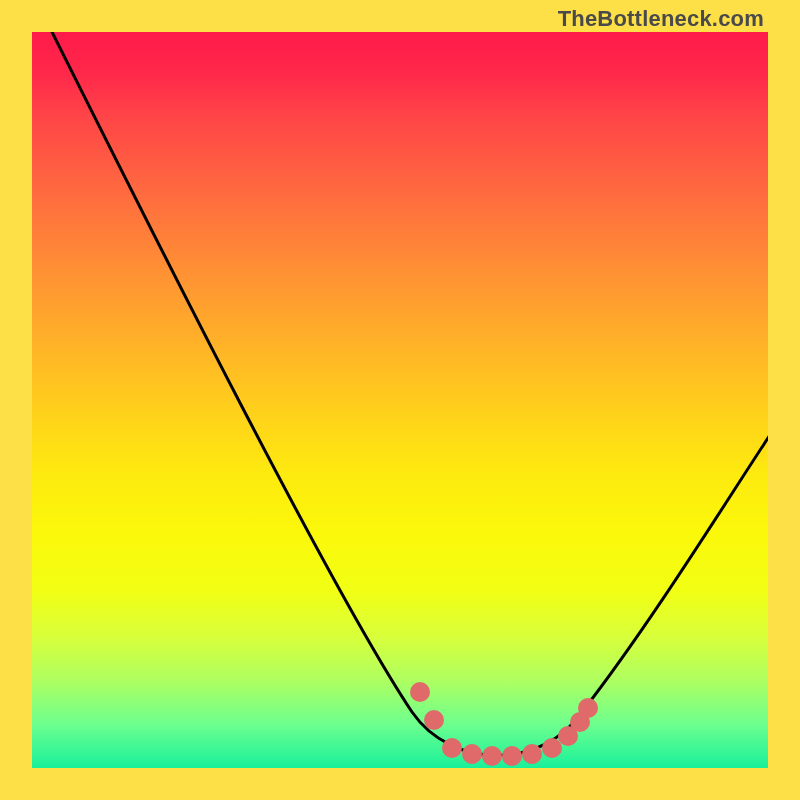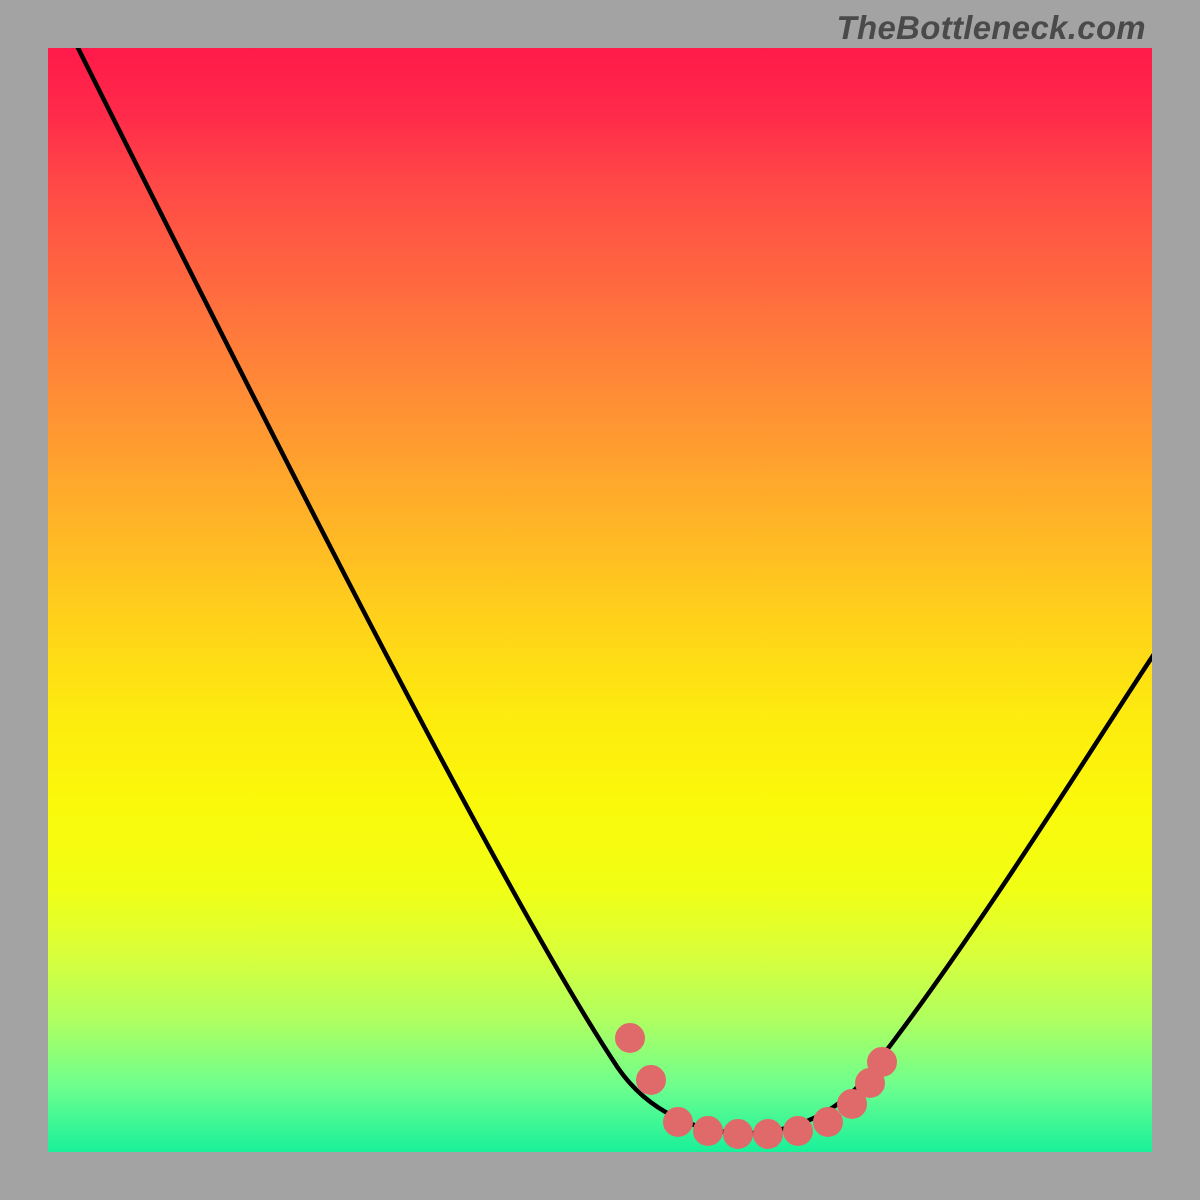--- a/index.html
+++ b/index.html
@@ -1,22 +1,21 @@
 <!DOCTYPE html>
 <html><head>
 <meta charset="utf-8">
 <style>
   * { margin: 0; padding: 0; box-sizing: border-box; }
   html, body { width: 800px; height: 800px; background: #000; overflow: hidden; }
   .frame {
     position: absolute;
     left: 0; top: 0;
     width: 800px; height: 800px;
-    background: #a3a3a3;
-    font-style: italic;
+    background: #fde047;
   }
   .plot-area {
     position: absolute;
     left: 32px; top: 32px;
     width: 736px; height: 736px;
     overflow: hidden;
   }
   .gradient-bg {
     position: absolute;
     left: 0; top: 0; width: 100%; height: 100%;

